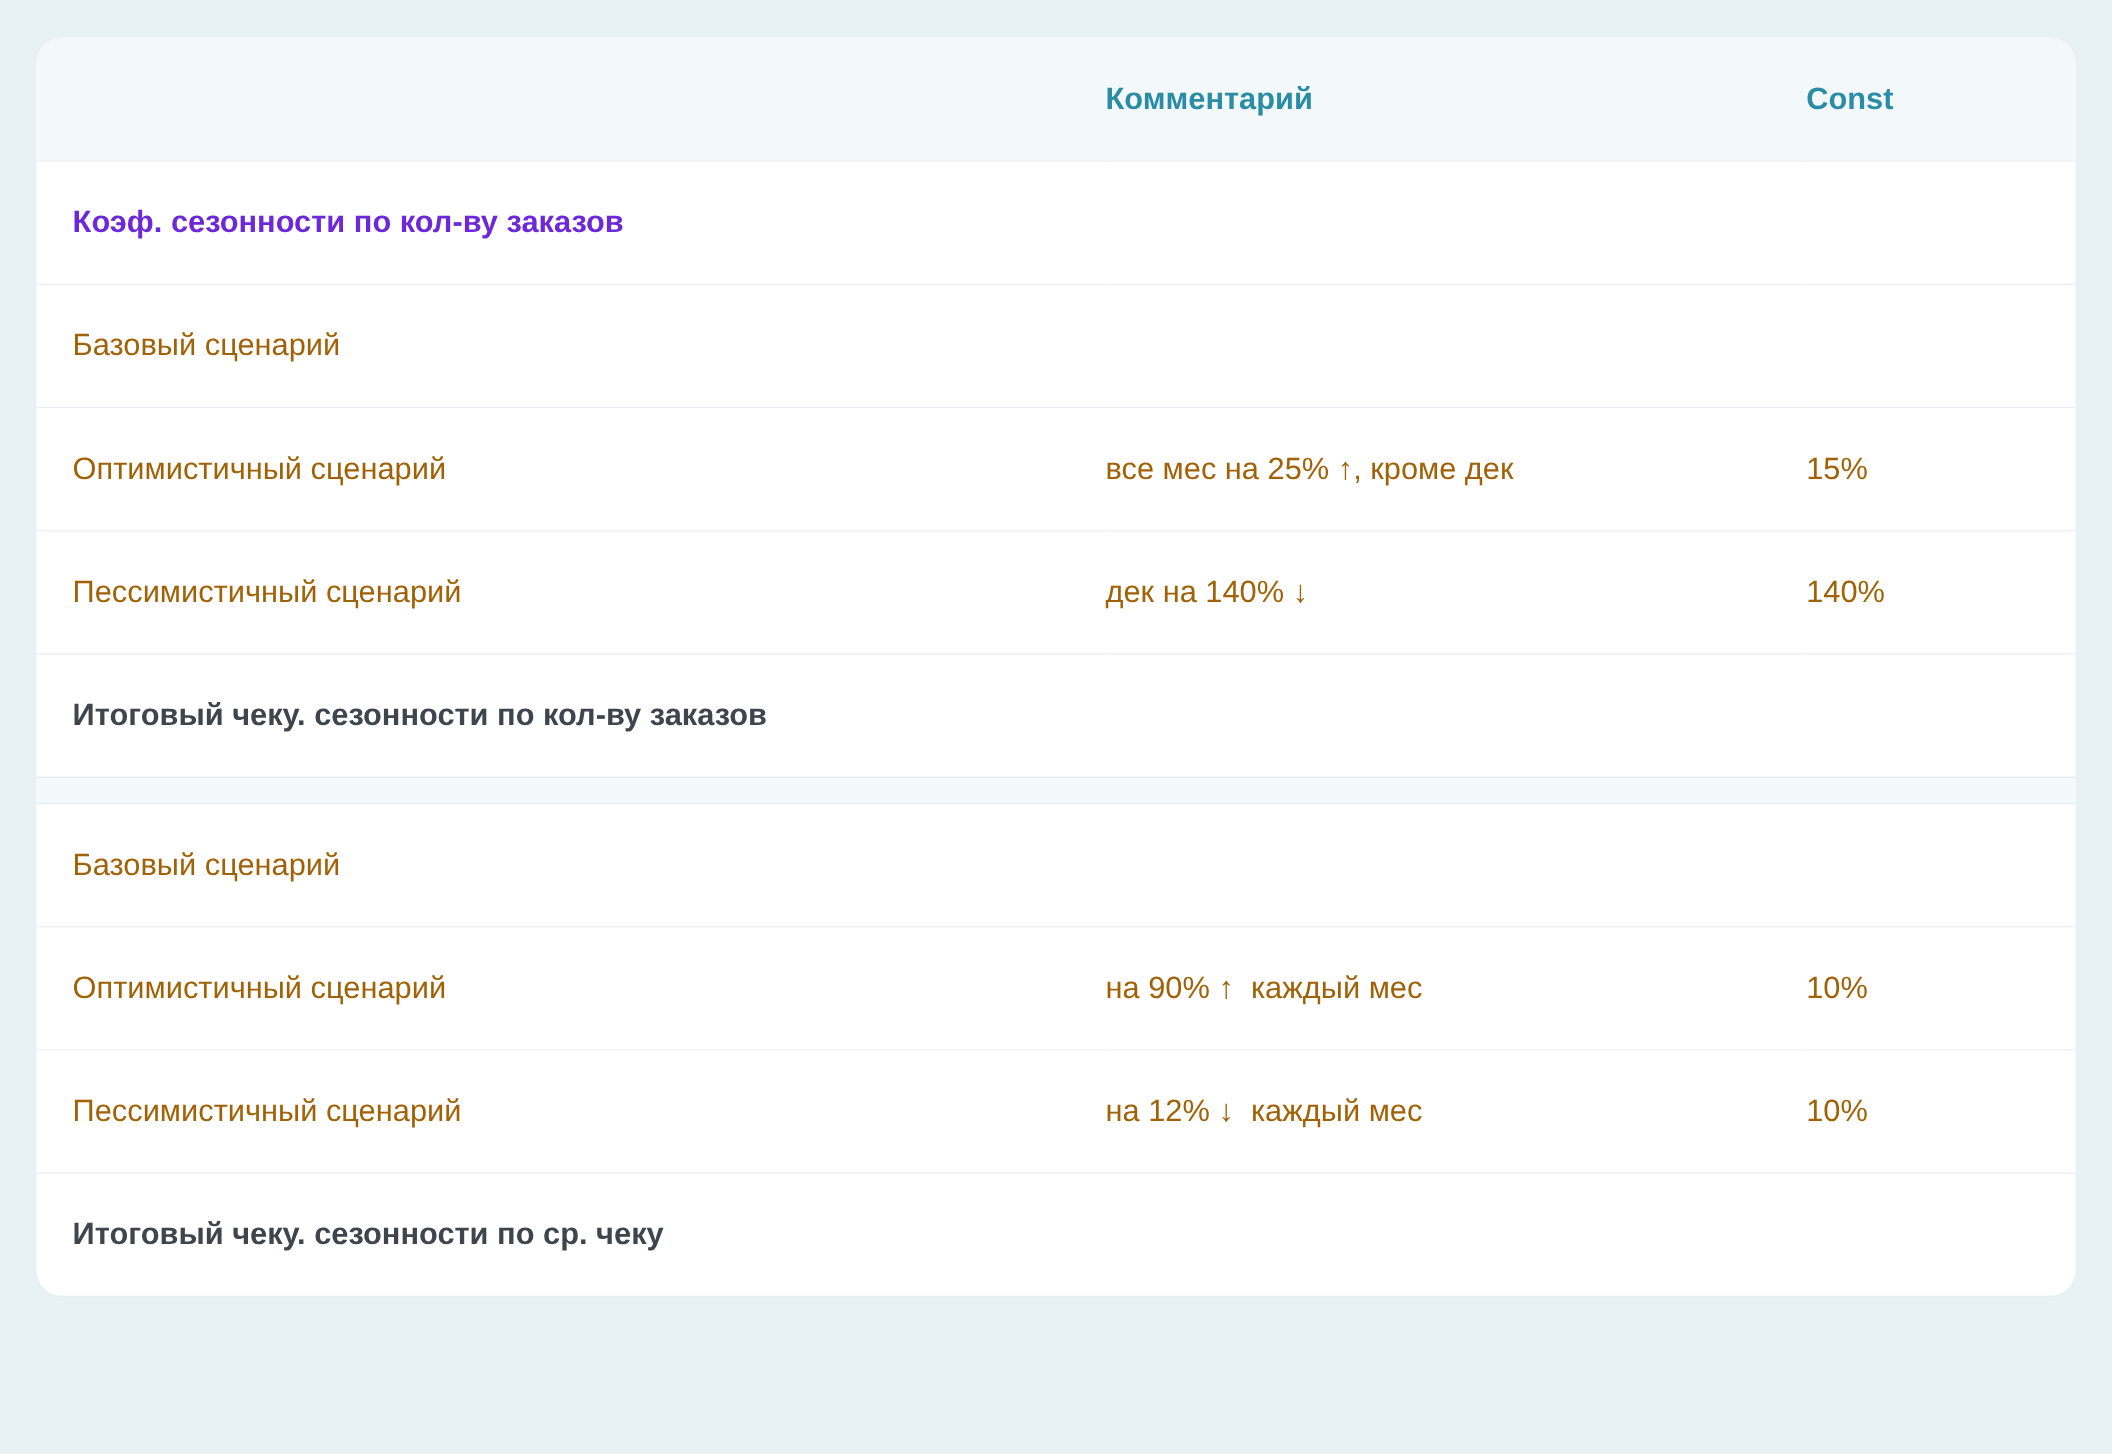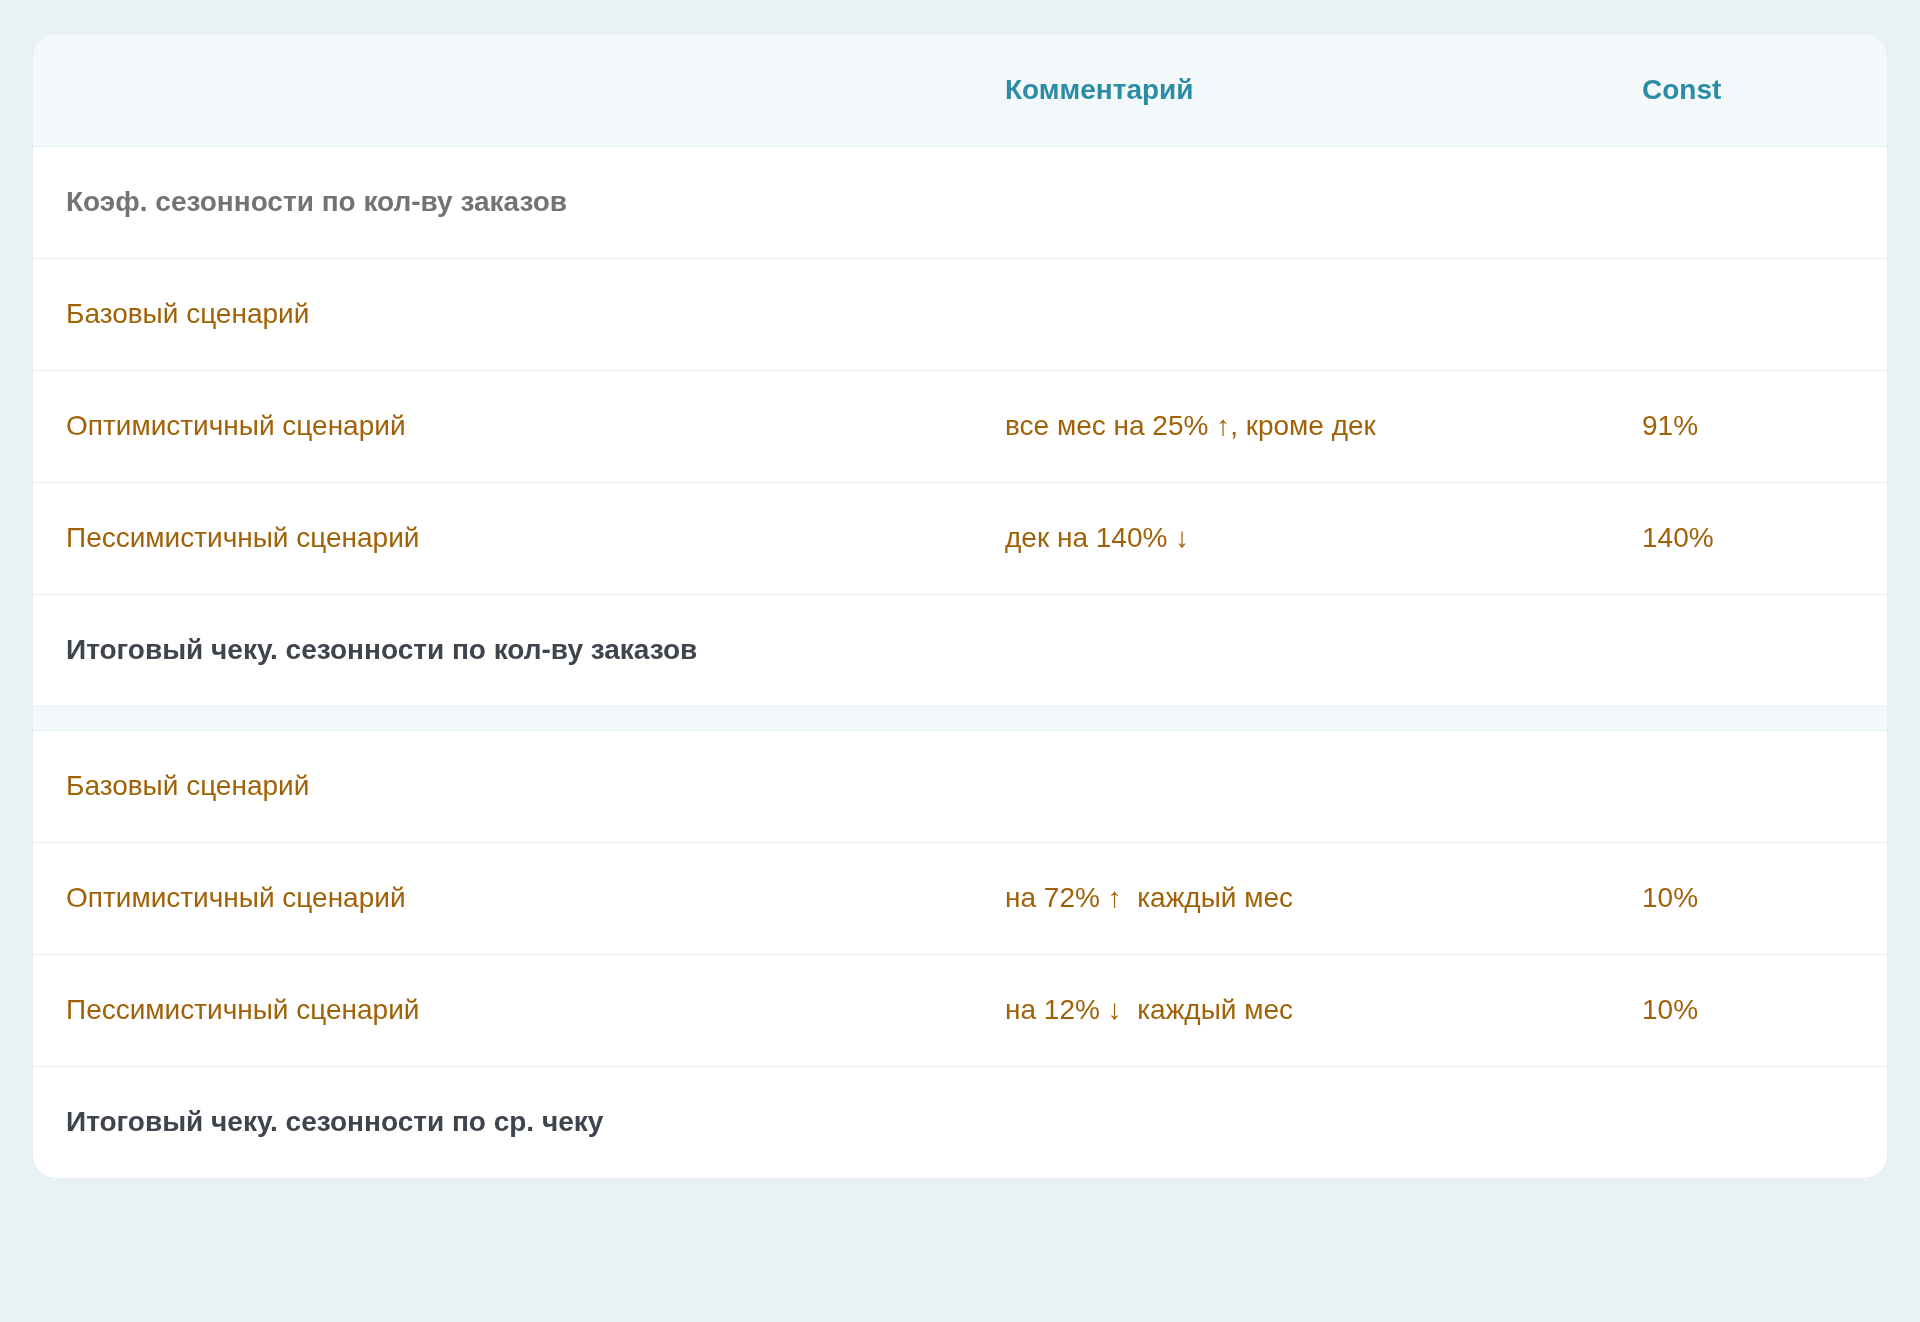--- a/index.html
+++ b/index.html
@@ -52,21 +52,21 @@
   thead th {
     font-weight: 700;
     color: #2b8ca6;
   }
 
   tbody tr.data-row { border-top: 1px solid #e4eef3; }
   tbody tr:first-child { border-top: none; }
 
   tr.section-title-row td {
     font-weight: 700;
-    color: #737373;
+    color: #6d28d9;
   }
   tr.summary-row td {
     font-weight: 700;
     color: #3e454d;
   }
   tr.spacer-row {
     height: 24px;
     background: #f3f8fa;
     border-top: 1px solid #e2ecf1;
     border-bottom: 1px solid #e2ecf1;
@@ -98,21 +98,21 @@
           <td class="cell-const"></td>
         </tr>
         <tr class="data-row">
           <td class="cell-name">Базовый сценарий</td>
           <td class="cell-comment"></td>
           <td class="cell-const"></td>
         </tr>
         <tr class="data-row">
           <td class="cell-name">Оптимистичный сценарий</td>
           <td class="cell-comment">все мес на 25% ↑, кроме дек</td>
-          <td class="cell-const">91%</td>
+          <td class="cell-const">15%</td>
         </tr>
         <tr class="data-row">
           <td class="cell-name">Пессимистичный сценарий</td>
           <td class="cell-comment">дек на 140% ↓</td>
           <td class="cell-const">140%</td>
         </tr>
         <tr class="summary-row data-row">
           <td class="cell-name">Итоговый чеку. сезонности по кол-ву заказов</td>
           <td class="cell-comment"></td>
           <td class="cell-const"></td>
@@ -122,21 +122,21 @@
           <td colspan="3"></td>
         </tr>
 
         <tr class="data-row">
           <td class="cell-name">Базовый сценарий</td>
           <td class="cell-comment"></td>
           <td class="cell-const"></td>
         </tr>
         <tr class="data-row">
           <td class="cell-name">Оптимистичный сценарий</td>
-          <td class="cell-comment">на 72% ↑  каждый мес</td>
+          <td class="cell-comment">на 90% ↑  каждый мес</td>
           <td class="cell-const">10%</td>
         </tr>
         <tr class="data-row">
           <td class="cell-name">Пессимистичный сценарий</td>
           <td class="cell-comment">на 12% ↓  каждый мес</td>
           <td class="cell-const">10%</td>
         </tr>
         <tr class="summary-row data-row">
           <td class="cell-name">Итоговый чеку. сезонности по ср. чеку</td>
           <td class="cell-comment"></td>

